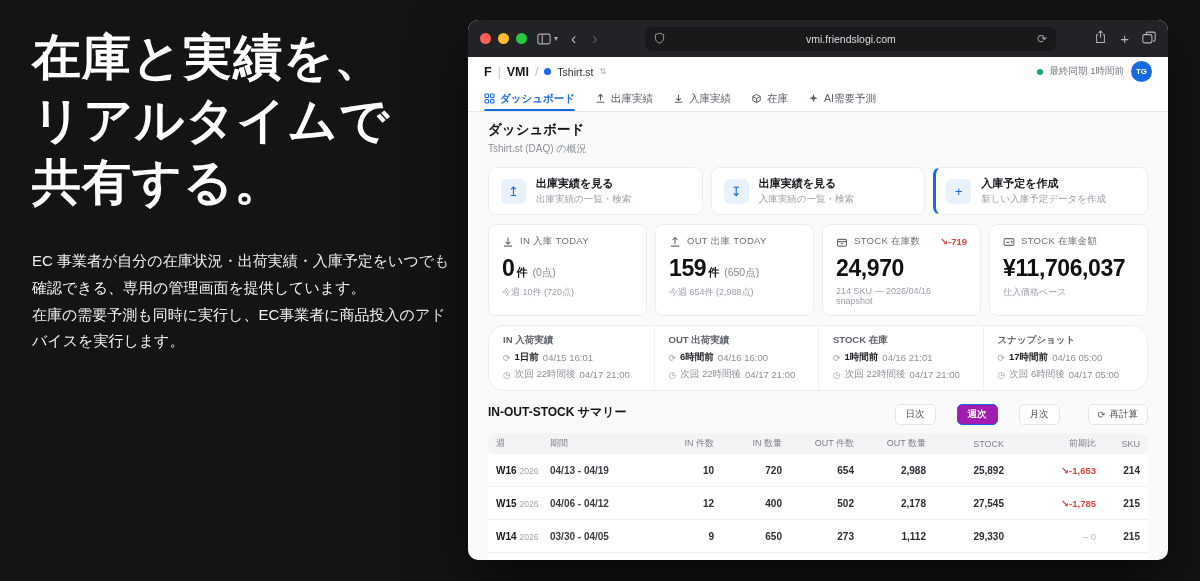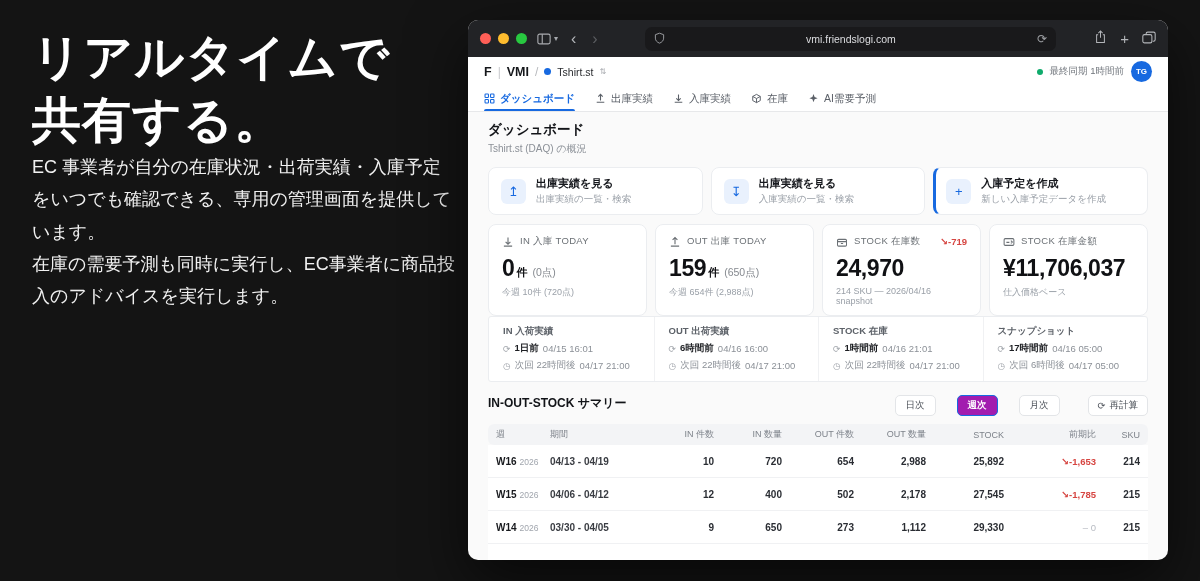--- a/index.html
+++ b/index.html
@@ -6,21 +6,21 @@
   html,body { width:1200px; height:581px; overflow:hidden; }
   body {
     background:#141414;
     font-family:"Liberation Sans","DejaVu Sans",sans-serif;
     position:relative;
   }
 
   
   .hero { position:absolute; left:32px; top:26px; width:424px; color:#fff; }
   .hero h1 { font-size:49px; line-height:1.28; font-weight:bold; letter-spacing:1px; }
-  .hero .copy { font-size:18px; line-height:1.78; color:#f1f1f1; }
+  .hero .copy { margin-top:34px; font-size:15px; line-height:1.78; color:#f1f1f1; }
 
   
   .window {
     position:absolute; left:468px; top:20px; width:700px; height:540px;
     border-radius:10px; overflow:hidden; background:#fafafa;
     box-shadow:0 22px 60px rgba(0,0,0,.6);
   }
 
   
   .chrome { height:37px; background:#222326; display:flex; align-items:center; padding:0 12px; gap:10px; }
@@ -86,21 +86,21 @@
   .stat-head { display:flex; align-items:center; gap:6px; color:#6b7075; }
   .stat-head svg { flex:none; }
   .stat-label { font-size:9.5px; letter-spacing:.3px; color:#6b7075; }
   .stat-badge { margin-left:auto; font-size:9.5px; font-weight:bold; color:#d64541; }
   .stat-value-row { margin-top:7px; display:flex; align-items:baseline; }
   .stat-value { font-size:23px; font-weight:bold; color:#101114; letter-spacing:-.4px; }
   .stat-unit { font-size:11px; font-weight:bold; color:#101114; margin-left:2px; }
   .stat-points { font-size:10.5px; color:#85898f; margin-left:5px; }
   .stat-sub { font-size:9px; color:#9aa0a8; margin-top:4px; }
 
-  .sync { background:#fff; border:1px solid #ebedf0; border-radius:3px;
+  .sync { margin-top:9px; background:#fff; border:1px solid #ebedf0; border-radius:16px;
           display:grid; grid-template-columns:1fr 1fr 1fr 1fr; }
   .sync-col { padding:8px 14px 9px; border-left:1px solid #f0f1f3; }
   .sync-col:first-child { border-left:none; }
   .sync-title { font-size:9.5px; font-weight:bold; color:#5d6269; }
   .sync-line { margin-top:4px; font-size:9.5px; color:#8b9097; display:flex; align-items:center; gap:4px; }
   .sync-line .ic { font-size:9px; color:#a4a8ae; }
   .sync-ago { font-weight:bold; color:#1d1f23; }
 
   .summary-head { margin-top:13px; display:flex; align-items:flex-start; }
   .summary-title { font-size:12px; font-weight:bold; color:#121418; }
@@ -125,20 +125,21 @@
   .cell.period { font-weight:bold; color:#3a3d43; }
   .cell.delta { font-size:9.5px; }
   .cell.delta.neg { color:#d64541; }
   .cell.delta.neu { color:#b7bbc2; font-weight:normal; }
 </style>
 </head>
 <body>
 
 <section class="hero">
   <h1>
+    <div>在庫と実績を、</div>
     <div>リアルタイムで</div>
     <div>共有する。</div>
   </h1>
   <div class="copy">
     <p>EC 事業者が自分の在庫状況・出荷実績・入庫予定をいつでも確認できる、専用の管理画面を提供しています。</p>
     <p>在庫の需要予測も同時に実行し、EC事業者に商品投入のアドバイスを実行します。</p>
   </div>
 </section>
 
 <div class="window">

